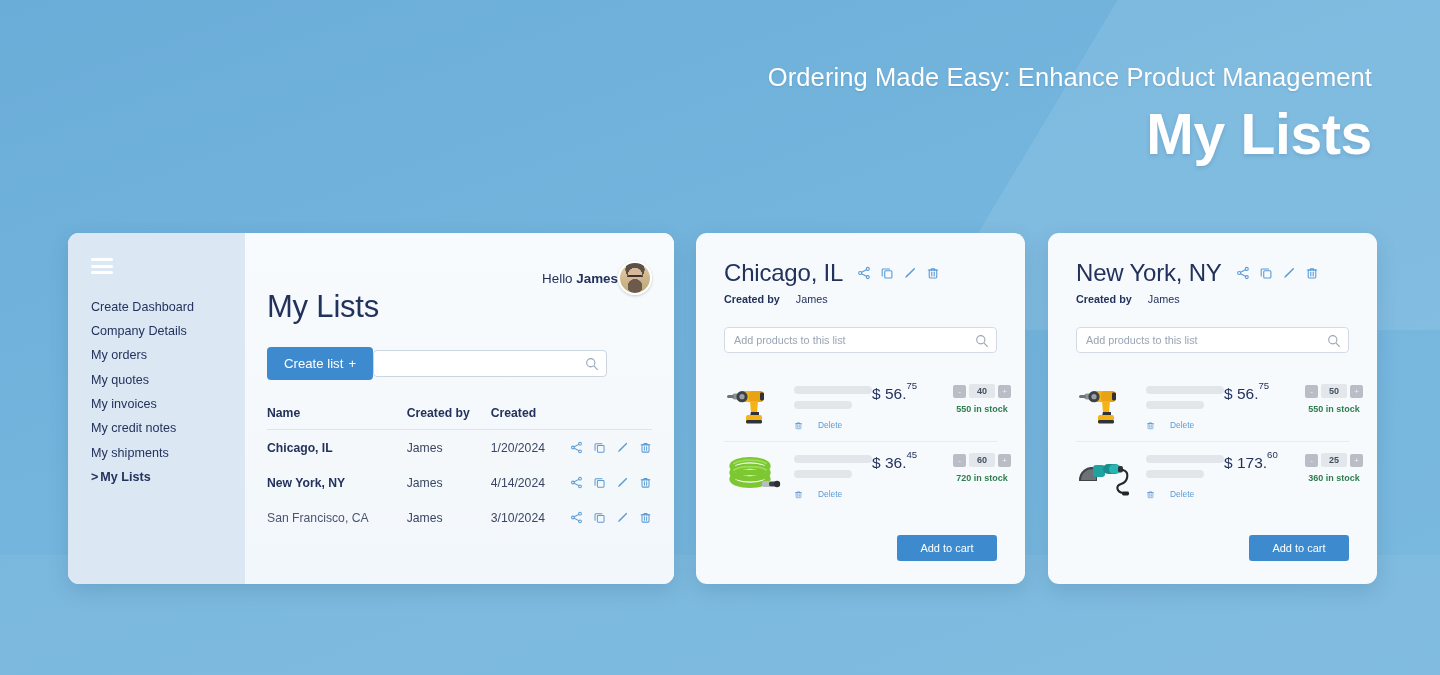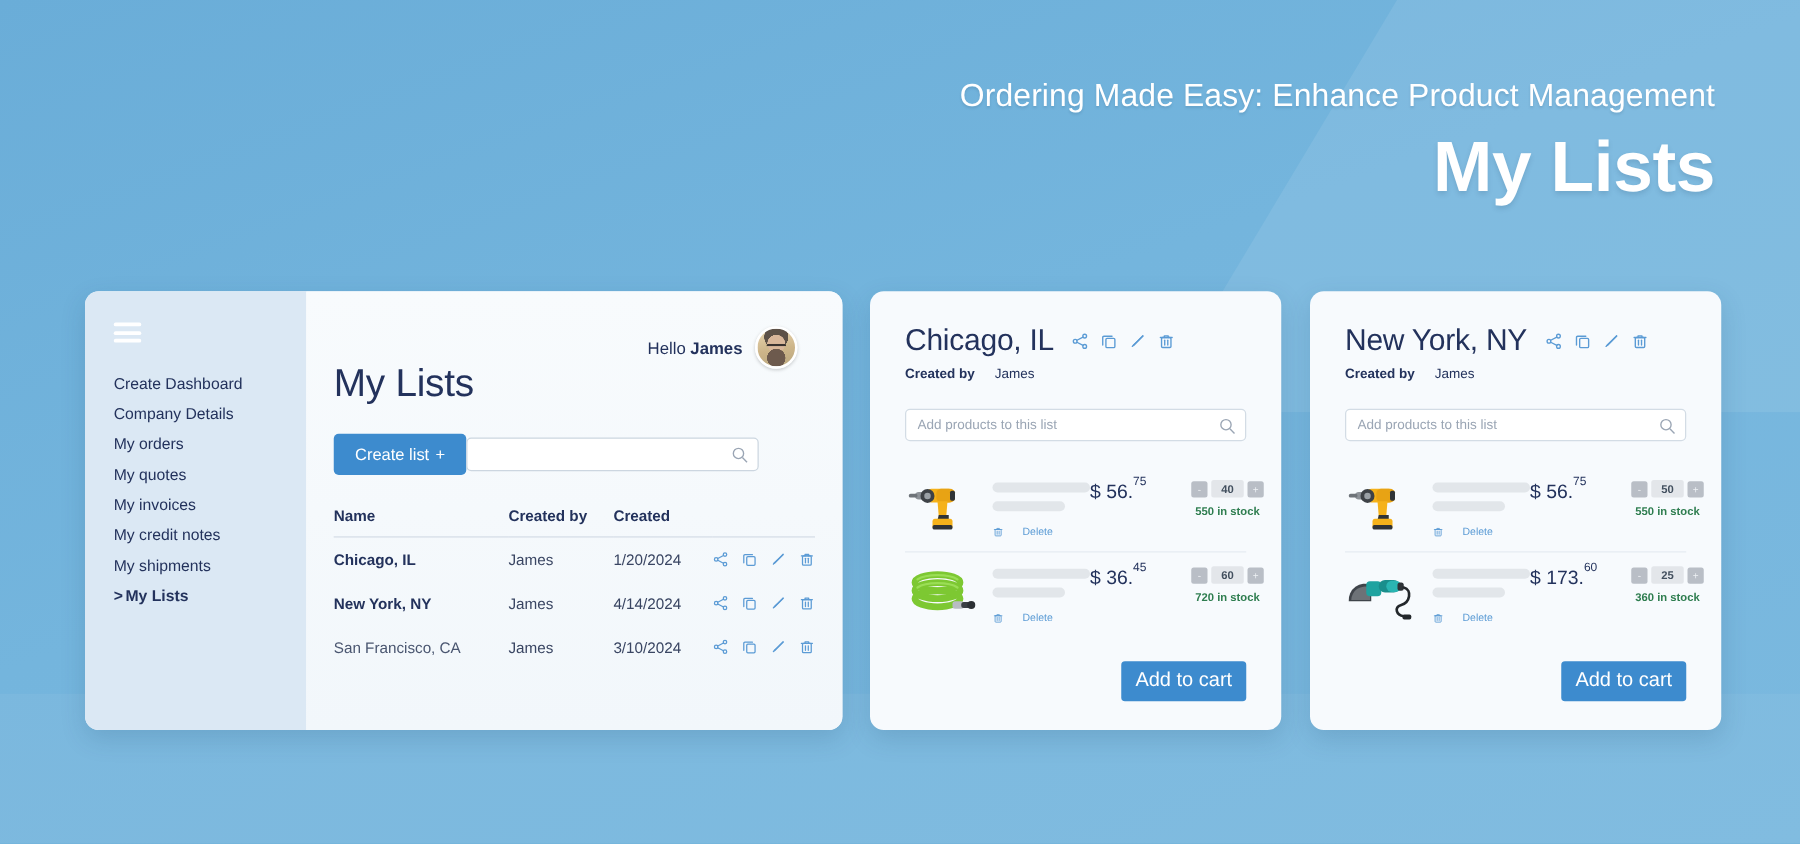--- a/index.html
+++ b/index.html
@@ -71,22 +71,22 @@
     line-height: 16px; cursor: pointer; white-space: nowrap;
   }
   .nav-item.active { font-weight: 700; }
   .nav-item.active .chev { margin-right: 2px; }
 
   .maincol {
     flex: 1; position: relative; padding: 0 22px;
     background: linear-gradient(180deg,#f8fbfd 0%,#f2f7fb 100%);
   }
   #greeting {
-    position: absolute; right: 36px; top: 28px;
-    display: flex; align-items: center; gap: 10px;
+    position: absolute; right: 22px; top: 28px;
+    display: flex; align-items: center; 
   }
   #greeting .txt { font-size: 13.4px; color: #23325c; white-space: nowrap; }
   #greeting .txt b { font-weight: 700; }
   #avatar {
     width: 34px; height: 34px; border-radius: 50%;
     border: 2px solid #ffffff;
     box-shadow: 0 1px 3px rgba(0,0,0,.2);
     background:
       radial-gradient(circle at 50% 78%, #6d5a4d 0 26%, rgba(109,90,77,0) 27%),
       radial-gradient(circle at 50% 40%, #d9b79a 0 30%, rgba(217,183,154,0) 31%),
@@ -202,21 +202,21 @@
     font-size: 9px; font-weight: 700; color: #43505f;
     line-height: 14px; text-align: center;
   }
   .stock {
     margin-top: 6px; font-size: 9px; font-weight: 700; color: #2e7d4f;
     white-space: nowrap;
   }
   .cart-wrap { position: absolute; right: 28px; bottom: 23px; }
   .cart-btn {
     background: #3d8bce; color: #fff; border: none; font-family: inherit;
-    font-size: 16px; padding: 7px 0; width: 100px; border-radius: 3px;
+    font-size: 11px; padding: 7px 0; width: 100px; border-radius: 3px;
     cursor: pointer;
   }
 </style>
 </head>
 <body>
 
 <div id="bg-base"></div>
 <div id="bg-wedge"></div>
 <div id="bg-bottom"></div>
 

